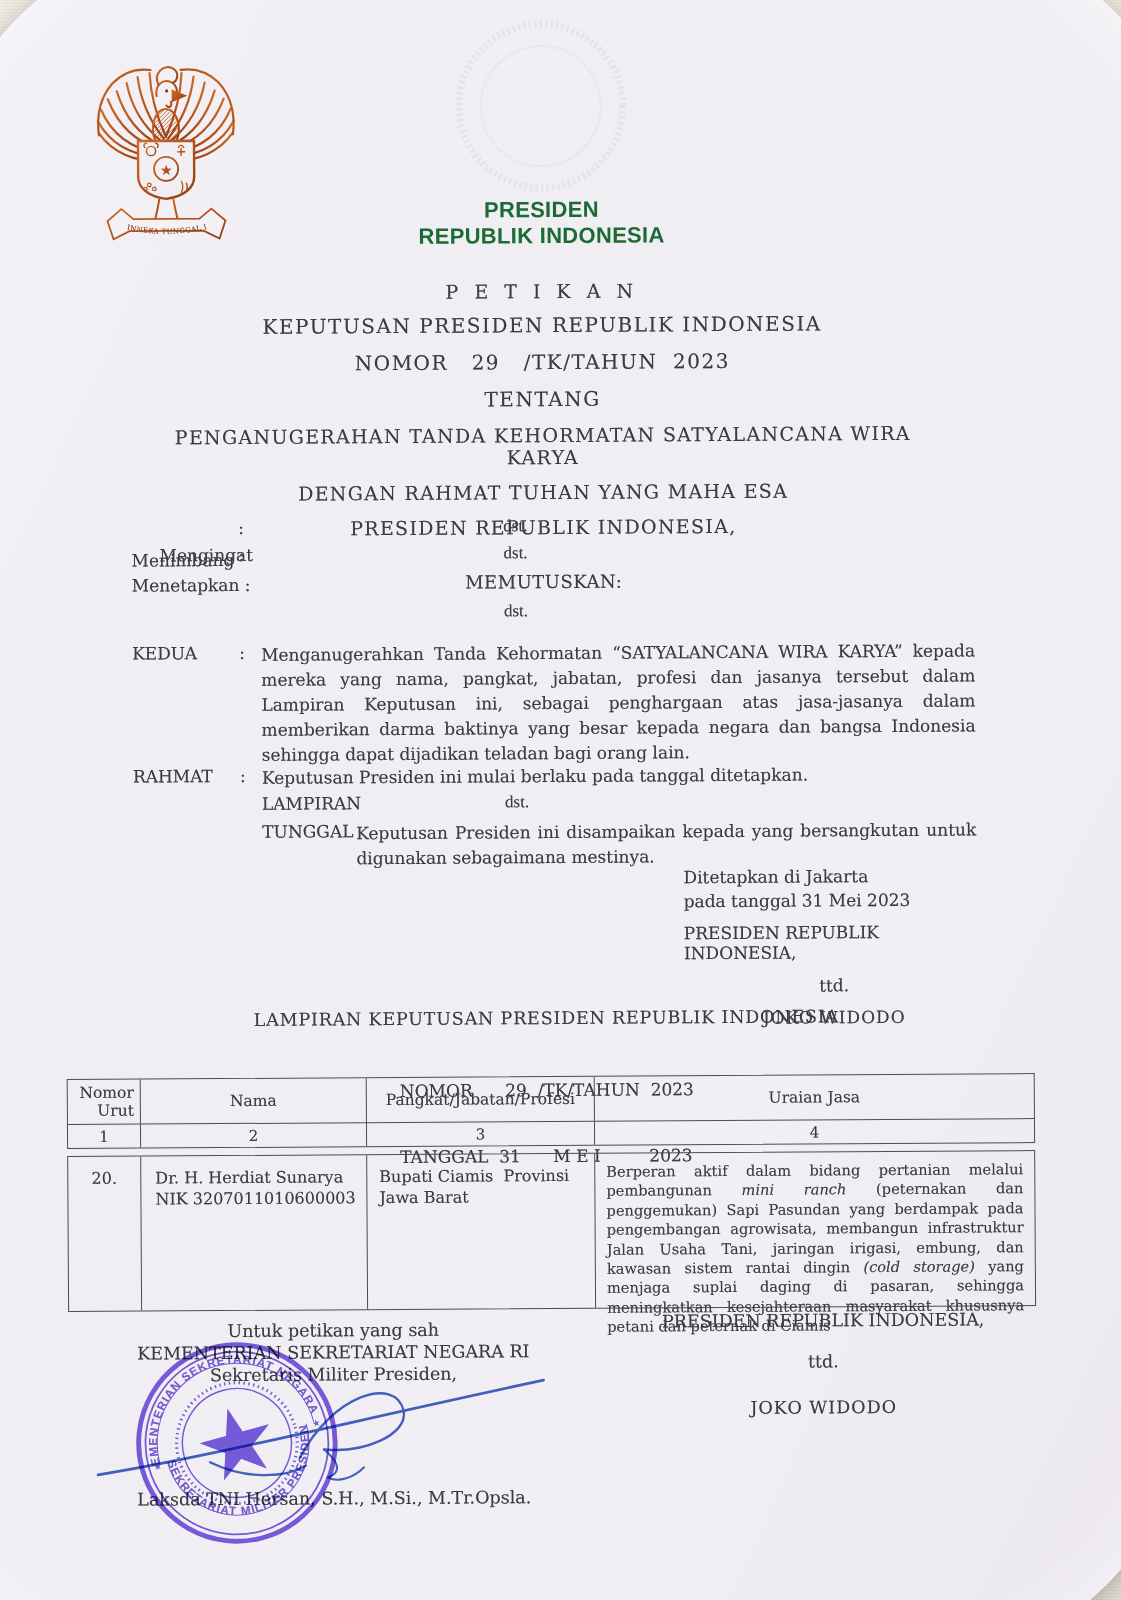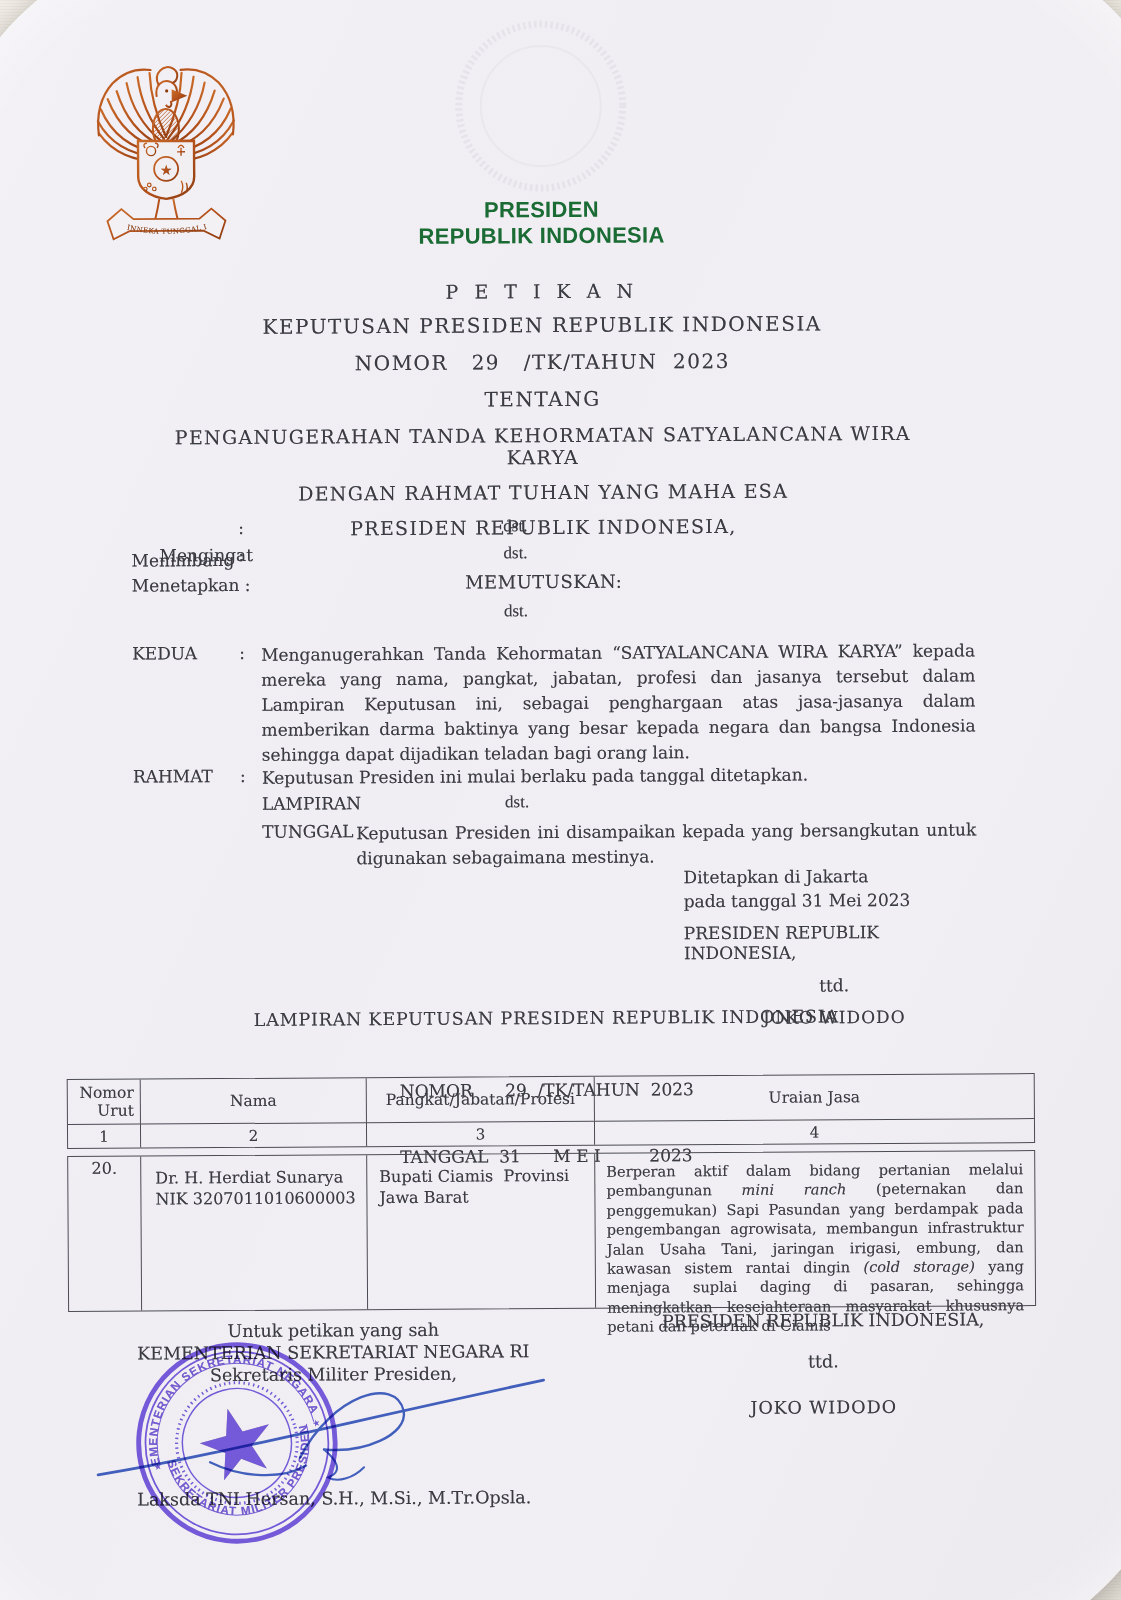--- a/index.html
+++ b/index.html
@@ -42,21 +42,21 @@
   .tbl{left:65px;width:968px;border:1.6px solid #4c4c55;display:flex;flex-direction:column;box-sizing:border-box;}
   .trow{display:flex;width:100%;}
   .tc{box-sizing:border-box;border-left:1.5px solid #4c4c55;display:flex;align-items:center;justify-content:center;text-align:center;}
   .tc:first-child{border-left:none;}
   .c1{width:72px;text-align:right;}.c2{width:226px;}.c3{width:228px;}.c4{flex:1;}
   .hrow .tc{height:44px;font-size:15.5px;line-height:18px;padding:0 6px;}
   .nrow .tc{height:24px;font-size:15px;border-top:1.5px solid #4c4c55;}
   .tbody-flex{left:65px;width:968px;height:156px;border:1.6px solid #4c4c55;display:flex;box-sizing:border-box;}
   .bc{box-sizing:border-box;border-left:1.5px solid #4c4c55;font-size:16px;line-height:21px;}
   .bc:first-child{border-left:none;}
-  .no-cell{width:72px;text-align:center;padding-top:1px;}
+  .no-cell{width:72px;text-align:center;padding-top:11px;}
   .name-cell{width:226px;padding:11px 6px 0 14px;}
   .pos-cell{width:228px;padding:11px 6px 0 12px;white-space:pre-wrap;}
   .jasa-cell{flex:1;padding:8px 11px 0 11px;font-size:14.6px;line-height:19.4px;text-align:justify;}
   
   .stamp{left:126px;top:1334px;width:214px;height:214px;mix-blend-mode:multiply;opacity:0.85;}
   .sig{left:88px;top:1360px;width:462px;height:132px;mix-blend-mode:multiply;opacity:0.92;}
   .wm{left:403px;top:14px;width:284px;height:188px;opacity:0.7;}
 </style>
 </head>
 <body>

